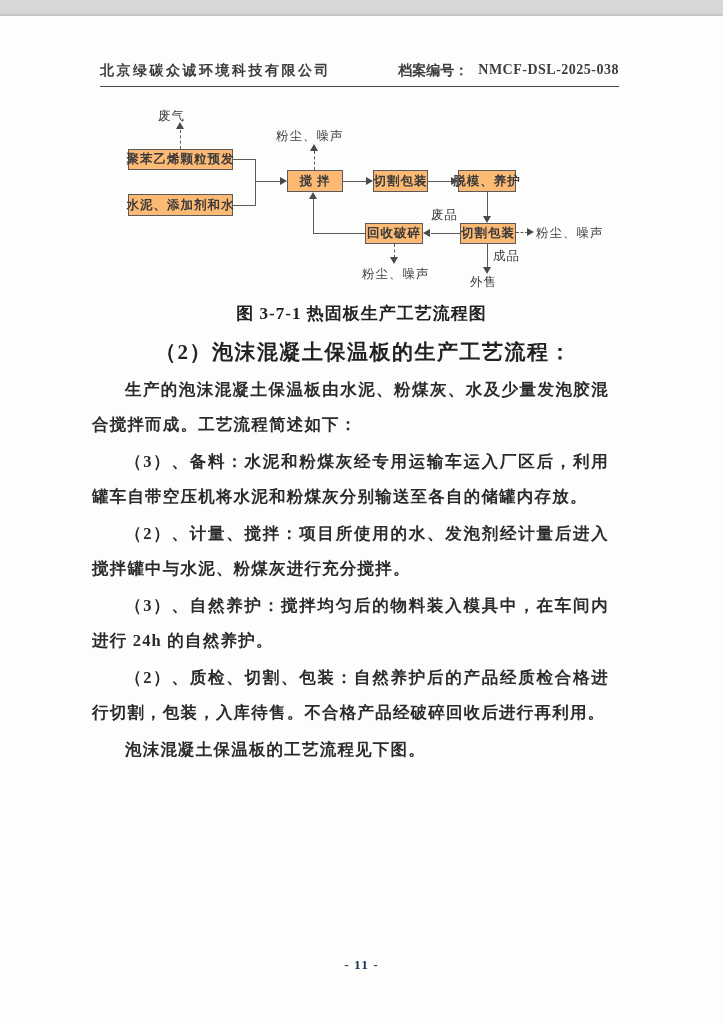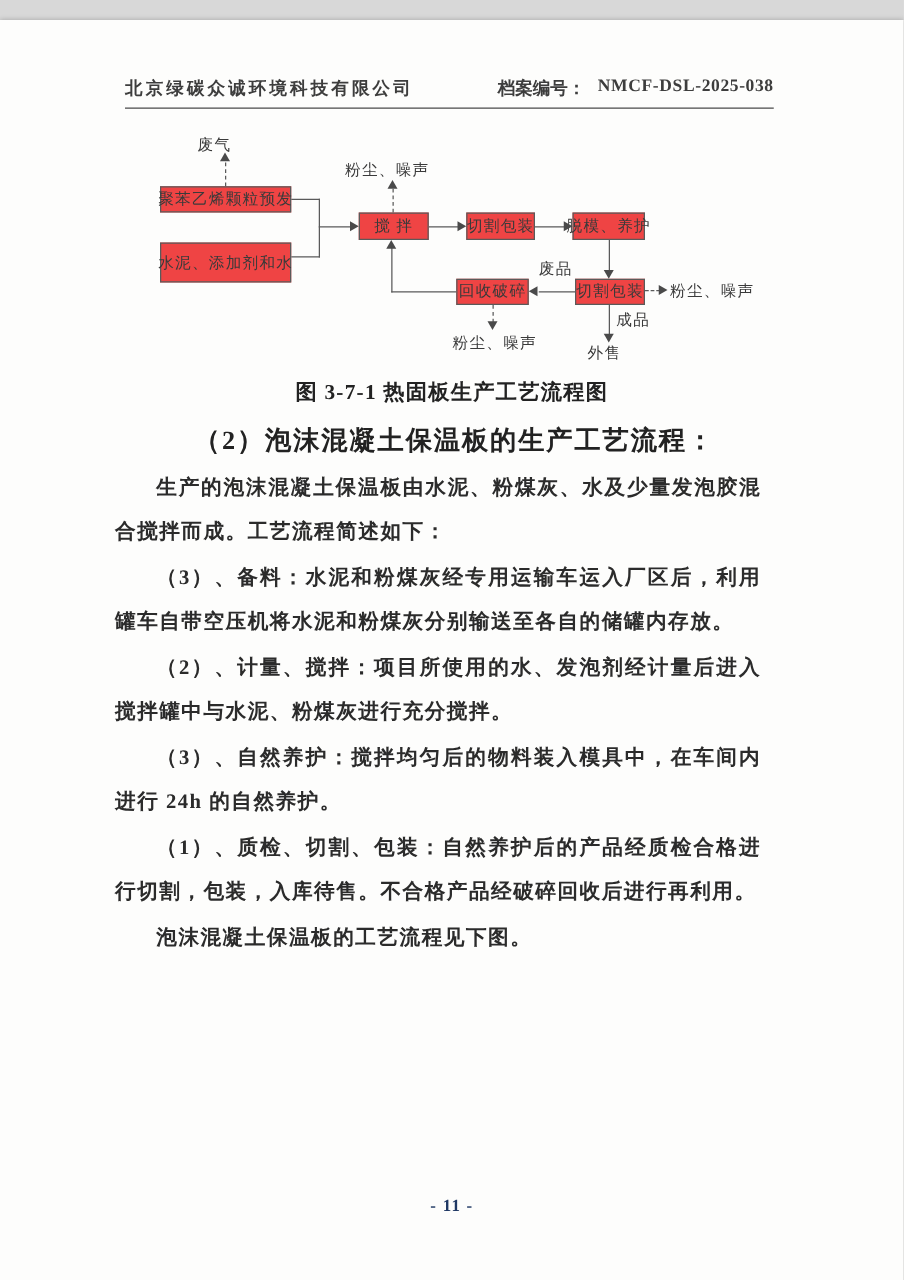--- a/index.html
+++ b/index.html
@@ -20,23 +20,23 @@
     border-bottom:1.5px solid #4a4a4a;
     padding-bottom:6px;
     font-size:14px;font-weight:600;color:#3d3d3d;
   }
   .header .company{letter-spacing:2.5px;}
   .header .archive{display:flex;gap:10px;}
   .header .archive .num{letter-spacing:.5px;}
   
   .flowchart{position:absolute;left:90px;top:88px;width:560px;height:196px;font-size:12.5px;color:#3a3a3a;}
   .fbox{
-    position:absolute;border:1px solid #5a5a5a;background:#ef4444;
+    position:absolute;border:1px solid #5a5a5a;background:#fdba74;
     display:flex;align-items:center;justify-content:center;
-    white-space:nowrap;box-sizing:border-box;letter-spacing:1px;
+    white-space:nowrap;box-sizing:border-box;letter-spacing:1px;font-weight:bold;
   }
   .flabel{position:absolute;white-space:nowrap;letter-spacing:1px;}
   .hl{position:absolute;height:1.4px;background:#5a5a5a;}
   .vl{position:absolute;width:1.4px;background:#5a5a5a;}
   .hd{position:absolute;height:0;border-top:1.6px dashed #5a5a5a;}
   .vd{position:absolute;width:0;border-left:1.6px dashed #5a5a5a;}
   .ar{position:absolute;width:0;height:0;}
   .ar.r{border-top:4px solid transparent;border-bottom:4px solid transparent;border-left:7px solid #4a4a4a;}
   .ar.l{border-top:4px solid transparent;border-bottom:4px solid transparent;border-right:7px solid #4a4a4a;}
   .ar.u{border-left:4px solid transparent;border-right:4px solid transparent;border-bottom:7px solid #4a4a4a;}
@@ -80,21 +80,21 @@
 
     <span class="flabel" style="left:68px;top:4px;">废气</span>
     <span class="flabel" style="left:186px;top:24px;">粉尘、噪声</span>
     <span class="flabel" style="left:341px;top:103px;">废品</span>
     <span class="flabel" style="left:446px;top:121px;">粉尘、噪声</span>
     <span class="flabel" style="left:272px;top:162px;">粉尘、噪声</span>
     <span class="flabel" style="left:403px;top:144px;">成品</span>
     <span class="flabel" style="left:380px;top:170px;">外售</span>
 
     <div class="fbox" style="left:38px;top:45px;width:105px;height:21px;">聚苯乙烯颗粒预发</div>
-    <div class="fbox" style="left:38px;top:90px;width:105px;height:32px;">水泥、添加剂和水</div>
+    <div class="fbox" style="left:38px;top:90px;width:105px;height:22px;">水泥、添加剂和水</div>
     <div class="fbox" style="left:197px;top:66px;width:56px;height:22px;">搅 拌</div>
     <div class="fbox" style="left:283px;top:66px;width:55px;height:22px;">切割包装</div>
     <div class="fbox" style="left:368px;top:66px;width:58px;height:22px;">脱模、养护</div>
     <div class="fbox" style="left:370px;top:119px;width:56px;height:21px;">切割包装</div>
     <div class="fbox" style="left:275px;top:119px;width:58px;height:21px;">回收破碎</div>
 
     <div class="vd" style="left:90px;top:26px;height:19px;"></div>
     <div class="ar u" style="left:86px;top:18px;"></div>
     <div class="vd" style="left:224px;top:47px;height:19px;"></div>
     <div class="ar u" style="left:220px;top:40px;"></div>
@@ -131,19 +131,19 @@
 
   <div class="caption">图 3-7-1 热固板生产工艺流程图</div>
 
   <div class="heading">（2）泡沫混凝土保温板的生产工艺流程：</div>
 
   <div class="bodytext">
     <p>生产的泡沫混凝土保温板由水泥、粉煤灰、水及少量发泡胶混合搅拌而成。工艺流程简述如下：</p>
     <p>（3）、备料：水泥和粉煤灰经专用运输车运入厂区后，利用罐车自带空压机将水泥和粉煤灰分别输送至各自的储罐内存放。</p>
     <p>（2）、计量、搅拌：项目所使用的水、发泡剂经计量后进入搅拌罐中与水泥、粉煤灰进行充分搅拌。</p>
     <p>（3）、自然养护：搅拌均匀后的物料装入模具中，在车间内进行 24h 的自然养护。</p>
-    <p>（1）、质检、切割、包装：自然养护后的产品经质检合格进行切割，包装，入库待售。不合格产品经破碎回收后进行再利用。</p>
+    <p>（2）、质检、切割、包装：自然养护后的产品经质检合格进行切割，包装，入库待售。不合格产品经破碎回收后进行再利用。</p>
     <p>泡沫混凝土保温板的工艺流程见下图。</p>
   </div>
 
   <div class="footer">- 11 -</div>
 
 </div>
 
 </body></html>

